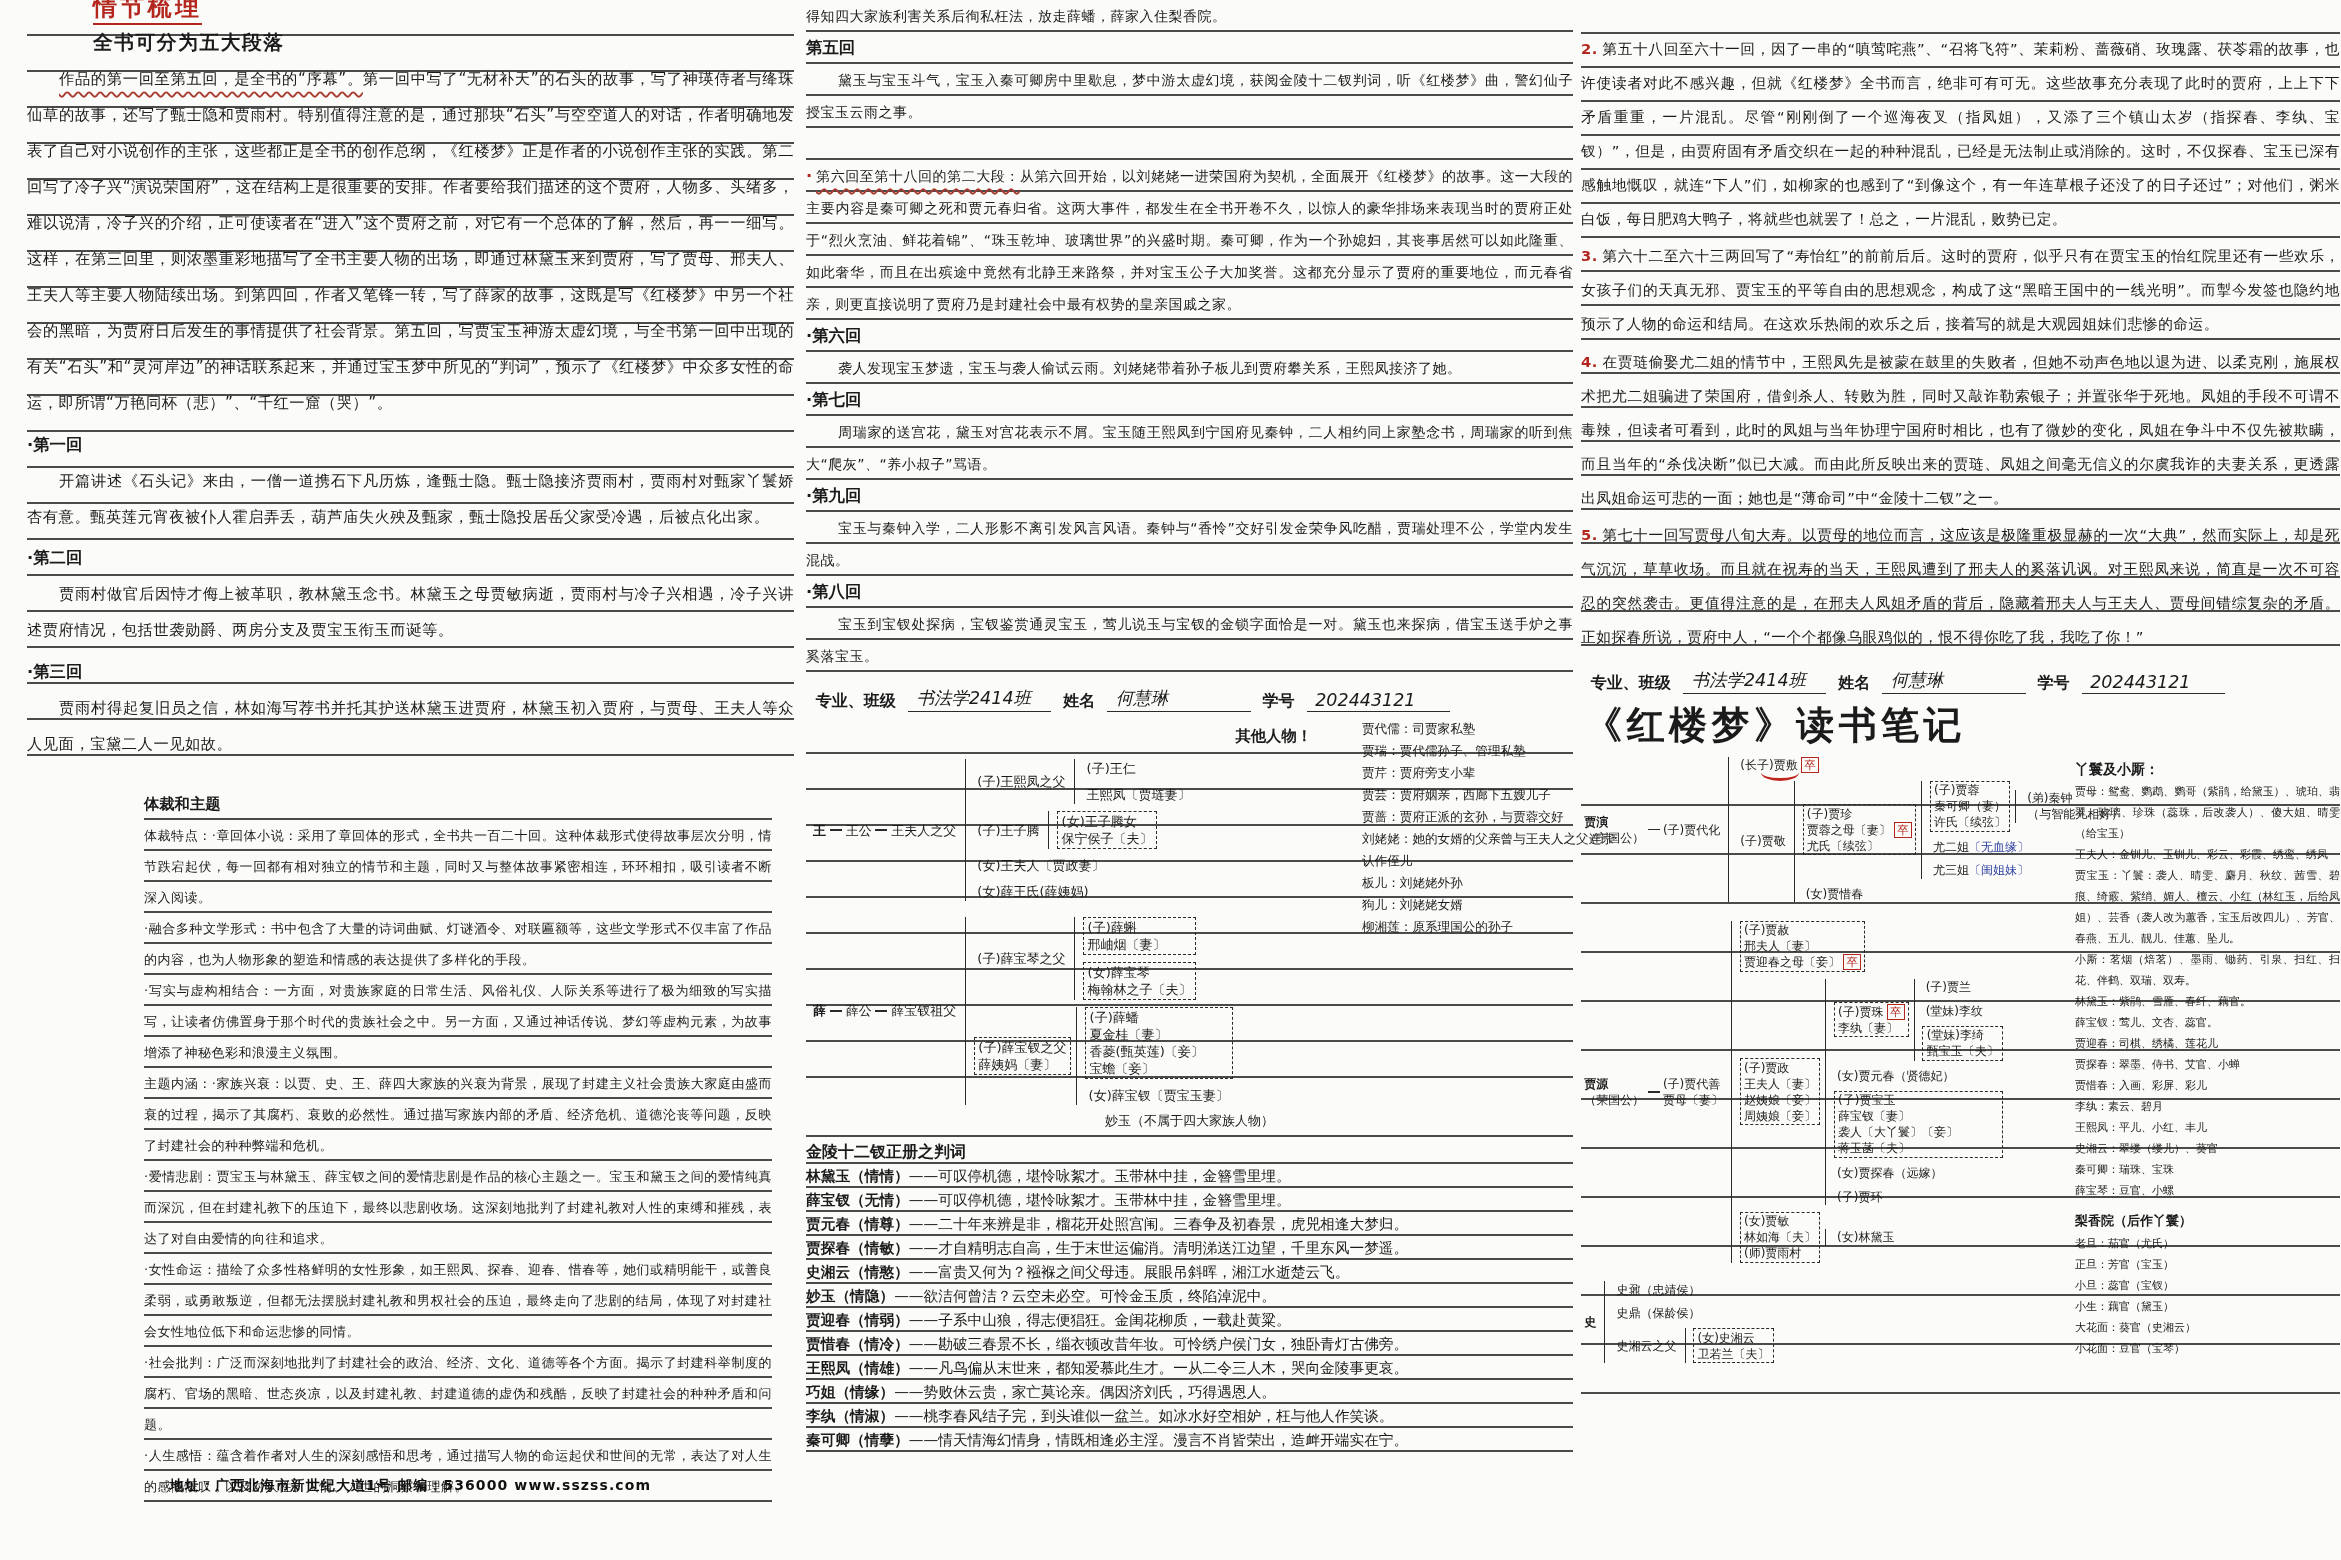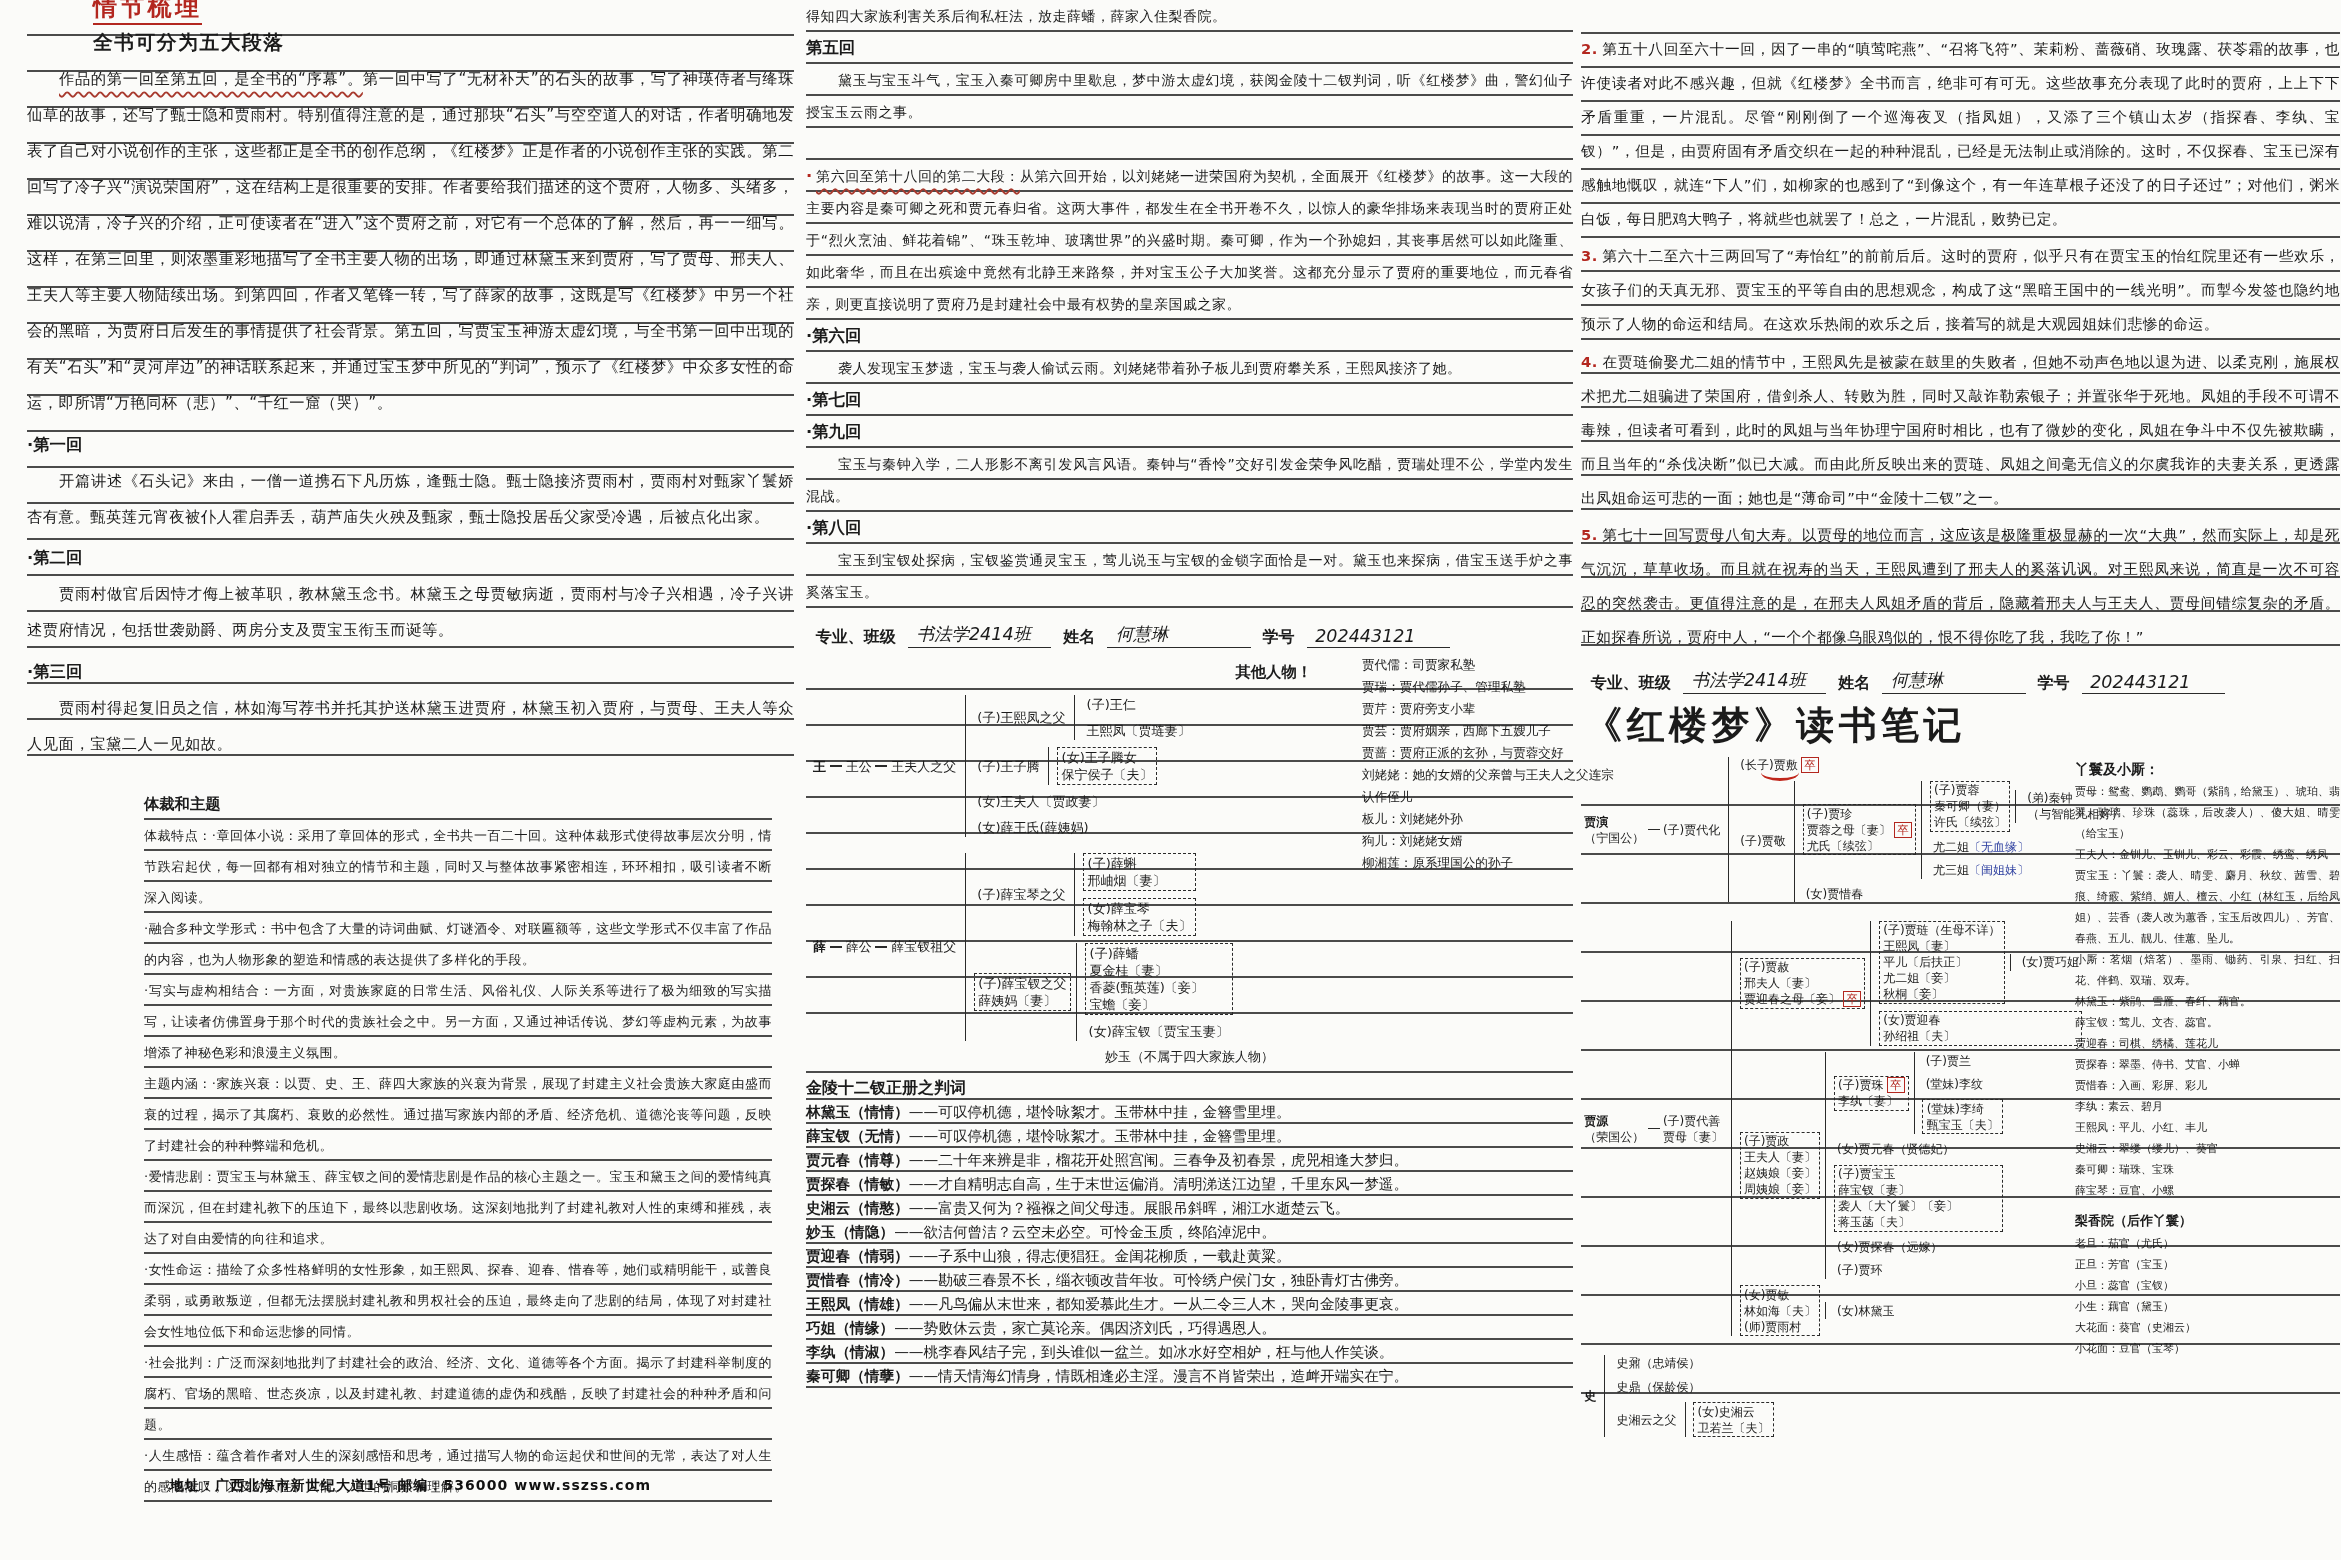--- a/index.html
+++ b/index.html
@@ -117,20 +117,21 @@
       <div class="sec-title">第五回</div>
       <div class="para indent" style="font-size:14px">黛玉与宝玉斗气，宝玉入秦可卿房中里歇息，梦中游太虚幻境，获阅金陵十二钗判词，听《红楼梦》曲，警幻仙子授宝玉云雨之事。</div>
       <div class="para" style="font-size:14px;margin-top:32px"><span class="rdot">·</span><span class="wavy">第六回至第十八回的第二大段：</span><span>从第六回开始，以刘姥姥一进荣国府为契机，全面展开《红楼梦》的故事。这一大段的主要内容是秦可卿之死和贾元春归省。这两大事件，都发生在全书开卷不久，以惊人的豪华排场来表现当时的贾府正处于“烈火烹油、鲜花着锦”、“珠玉乾坤、玻璃世界”的兴盛时期。秦可卿，作为一个孙媳妇，其丧事居然可以如此隆重、如此奢华，而且在出殡途中竟然有北静王来路祭，并对宝玉公子大加奖誉。这都充分显示了贾府的重要地位，而元春省亲，则更直接说明了贾府乃是封建社会中最有权势的皇亲国戚之家。</span></div>
 
       <div class="sec-block">
           <div class="sec-title">·第六回</div>
           <div class="para indent" style="font-size:14px">袭人发现宝玉梦遗，宝玉与袭人偷试云雨。刘姥姥带着孙子板儿到贾府攀关系，王熙凤接济了她。</div>
         </div>
         <div class="sec-block">
           <div class="sec-title">·第七回</div>
+          <div class="para indent" style="font-size:14px">周瑞家的送宫花，黛玉对宫花表示不屑。宝玉随王熙凤到宁国府见秦钟，二人相约同上家塾念书，周瑞家的听到焦大“爬灰”、“养小叔子”骂语。</div>
         </div>
         <div class="sec-block">
           <div class="sec-title">·第九回</div>
           <div class="para indent" style="font-size:14px">宝玉与秦钟入学，二人形影不离引发风言风语。秦钟与“香怜”交好引发金荣争风吃醋，贾瑞处理不公，学堂内发生混战。</div>
         </div>
         <div class="sec-block">
           <div class="sec-title">·第八回</div>
           <div class="para indent" style="font-size:14px">宝玉到宝钗处探病，宝钗鉴赏通灵宝玉，莺儿说玉与宝钗的金锁字面恰是一对。黛玉也来探病，借宝玉送手炉之事奚落宝玉。</div>
         </div>
     </div>
@@ -322,38 +323,20 @@
             <span>(子)贾代善</span>
             <span>贾母〔妻〕</span>
           </div>
           <div class="kids">
             <div class="tree">
               <div class="tn box stack">
                 <span>(子)贾赦</span>
                 <span>邢夫人〔妻〕</span>
                 <span><span>贾迎春之母〔妾〕</span><span class="mark">卒</span></span>
               </div>
-              <div class="kids">
-                <div class="tree">
-                  <div class="tn box stack">
-                    <span>(子)贾琏（生母不详）</span>
-                    <span>王熙凤〔妻〕</span>
-                    <span>平儿〔后扶正〕</span>
-                    <span>尤二姐〔妾〕</span>
-                    <span>秋桐〔妾〕</span>
-                  </div>
-                  <div class="kids">
-                    <span class="tn">(女)贾巧姐</span>
-                  </div>
-                </div>
-                <div class="tn box stack">
-                  <span>(女)贾迎春</span>
-                  <span>孙绍祖〔夫〕</span>
-                </div>
-              </div>
             </div>
 
             <div class="tree">
               <div class="tn box stack">
                 <span>(子)贾政</span>
                 <span>王夫人〔妻〕</span>
                 <span>赵姨娘〔妾〕</span>
                 <span>周姨娘〔妾〕</span>
               </div>
               <div class="kids">

